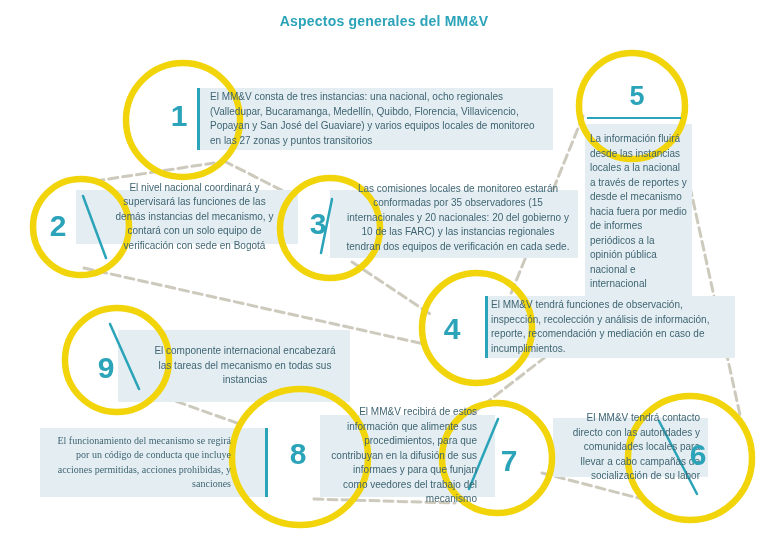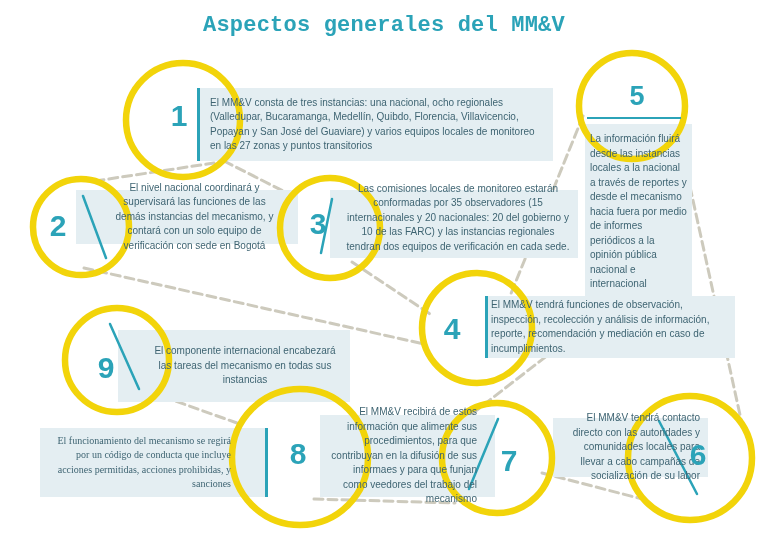--- a/index.html
+++ b/index.html
@@ -3,22 +3,22 @@
 <meta charset="utf-8">
 <style>
   html,body { margin:0; padding:0; background:#fff; }
   #canvas {
     position:relative; width:768px; height:551px;
     background:#ffffff; overflow:hidden;
     font-family:"Liberation Sans", sans-serif;
   }
   #title {
     position:absolute; top:13px; left:0; right:0;
-    text-align:center; font-size:22px; font-weight:bold;
-    color:#2ba3b8; letter-spacing:.2px;font-family:Liberation Mono, monospace;
+    text-align:center; font-size:14px; font-weight:bold;
+    color:#2ba3b8; letter-spacing:.2px;
   }
   svg.layer { position:absolute; left:0; top:0; width:768px; height:551px; pointer-events:none; }
   #connector-layer { z-index:0; }
   #ring-layer { z-index:2; }
   .connector { fill:none; stroke:#cdcabd; stroke-width:3; stroke-dasharray:9 5; stroke-linecap:round; }
   .ring { fill:none; stroke:#f2d40a; stroke-width:6.5; }
   .slash { stroke:#2ba3b8; stroke-width:2.5; stroke-linecap:round; }
   .rule  { stroke:#2ba3b8; stroke-width:2; }
   .box {
     position:absolute; background:#e4eef2; color:#3e6472;
@@ -47,21 +47,21 @@
     <line class="connector" x1="352" y1="262" x2="430" y2="314"></line>
     <line class="connector" x1="583" y1="116" x2="510" y2="296"></line>
     <line class="connector" x1="678" y1="132" x2="742" y2="424"></line>
     <line class="connector" x1="84" y1="268" x2="424" y2="344"></line>
     <line class="connector" x1="557" y1="348" x2="464" y2="420"></line>
     <line class="connector" x1="150" y1="392" x2="237" y2="423"></line>
     <line class="connector" x1="314" y1="499" x2="455" y2="503"></line>
     <line class="connector" x1="542" y1="473" x2="646" y2="500"></line>
   </svg>
 
-  <div class="box bl" style="left:197px; top:88px; width:356px; height:73px; padding:0 10px; text-align:left;">
+  <div class="box bl" style="left:197px; top:88px; width:356px; height:62px; padding:0 10px; text-align:left;">
     <span class="txt">El MM&amp;V consta de tres instancias: una nacional, ocho regionales (Valledupar, Bucaramanga, Medellín, Quibdo, Florencia, Villavicencio, Popayan y San José del Guaviare) y varios equipos locales de monitoreo en las 27 zonas y puntos transitorios</span>
   </div>
 
   <div class="box" style="left:76px; top:190px; width:222px; height:54px; padding:4px 19px 4px 34px; text-align:center;">
     <span class="txt">El nivel nacional coordinará y supervisará las funciones de las demás instancias del mecanismo, y contará con un solo equipo de verificación con sede en Bogotá</span>
   </div>
 
   <div class="box" style="left:330px; top:190px; width:248px; height:68px; padding:4px 8px 16px 16px; text-align:center;">
     <span class="txt">Las comisiones locales de monitoreo estarán conformadas por 35 observadores (15 internacionales y 20 nacionales: 20 del gobierno y 10 de las FARC) y las instancias regionales tendran dos equipos de verificación en cada sede.</span>
   </div>

